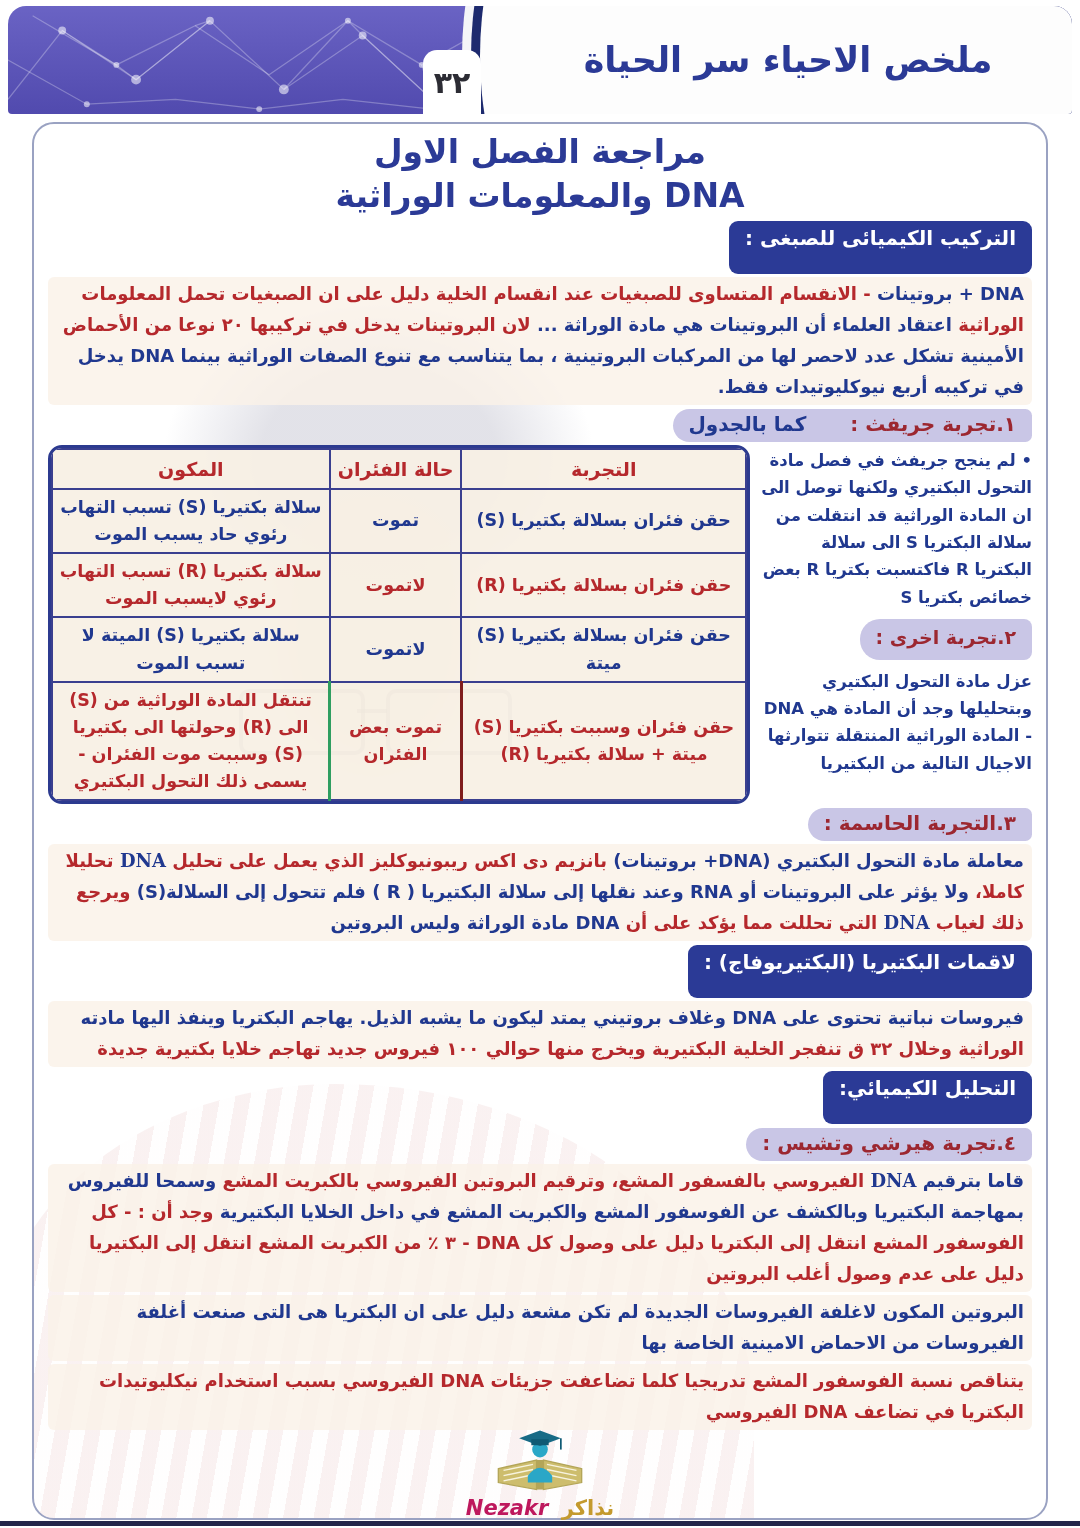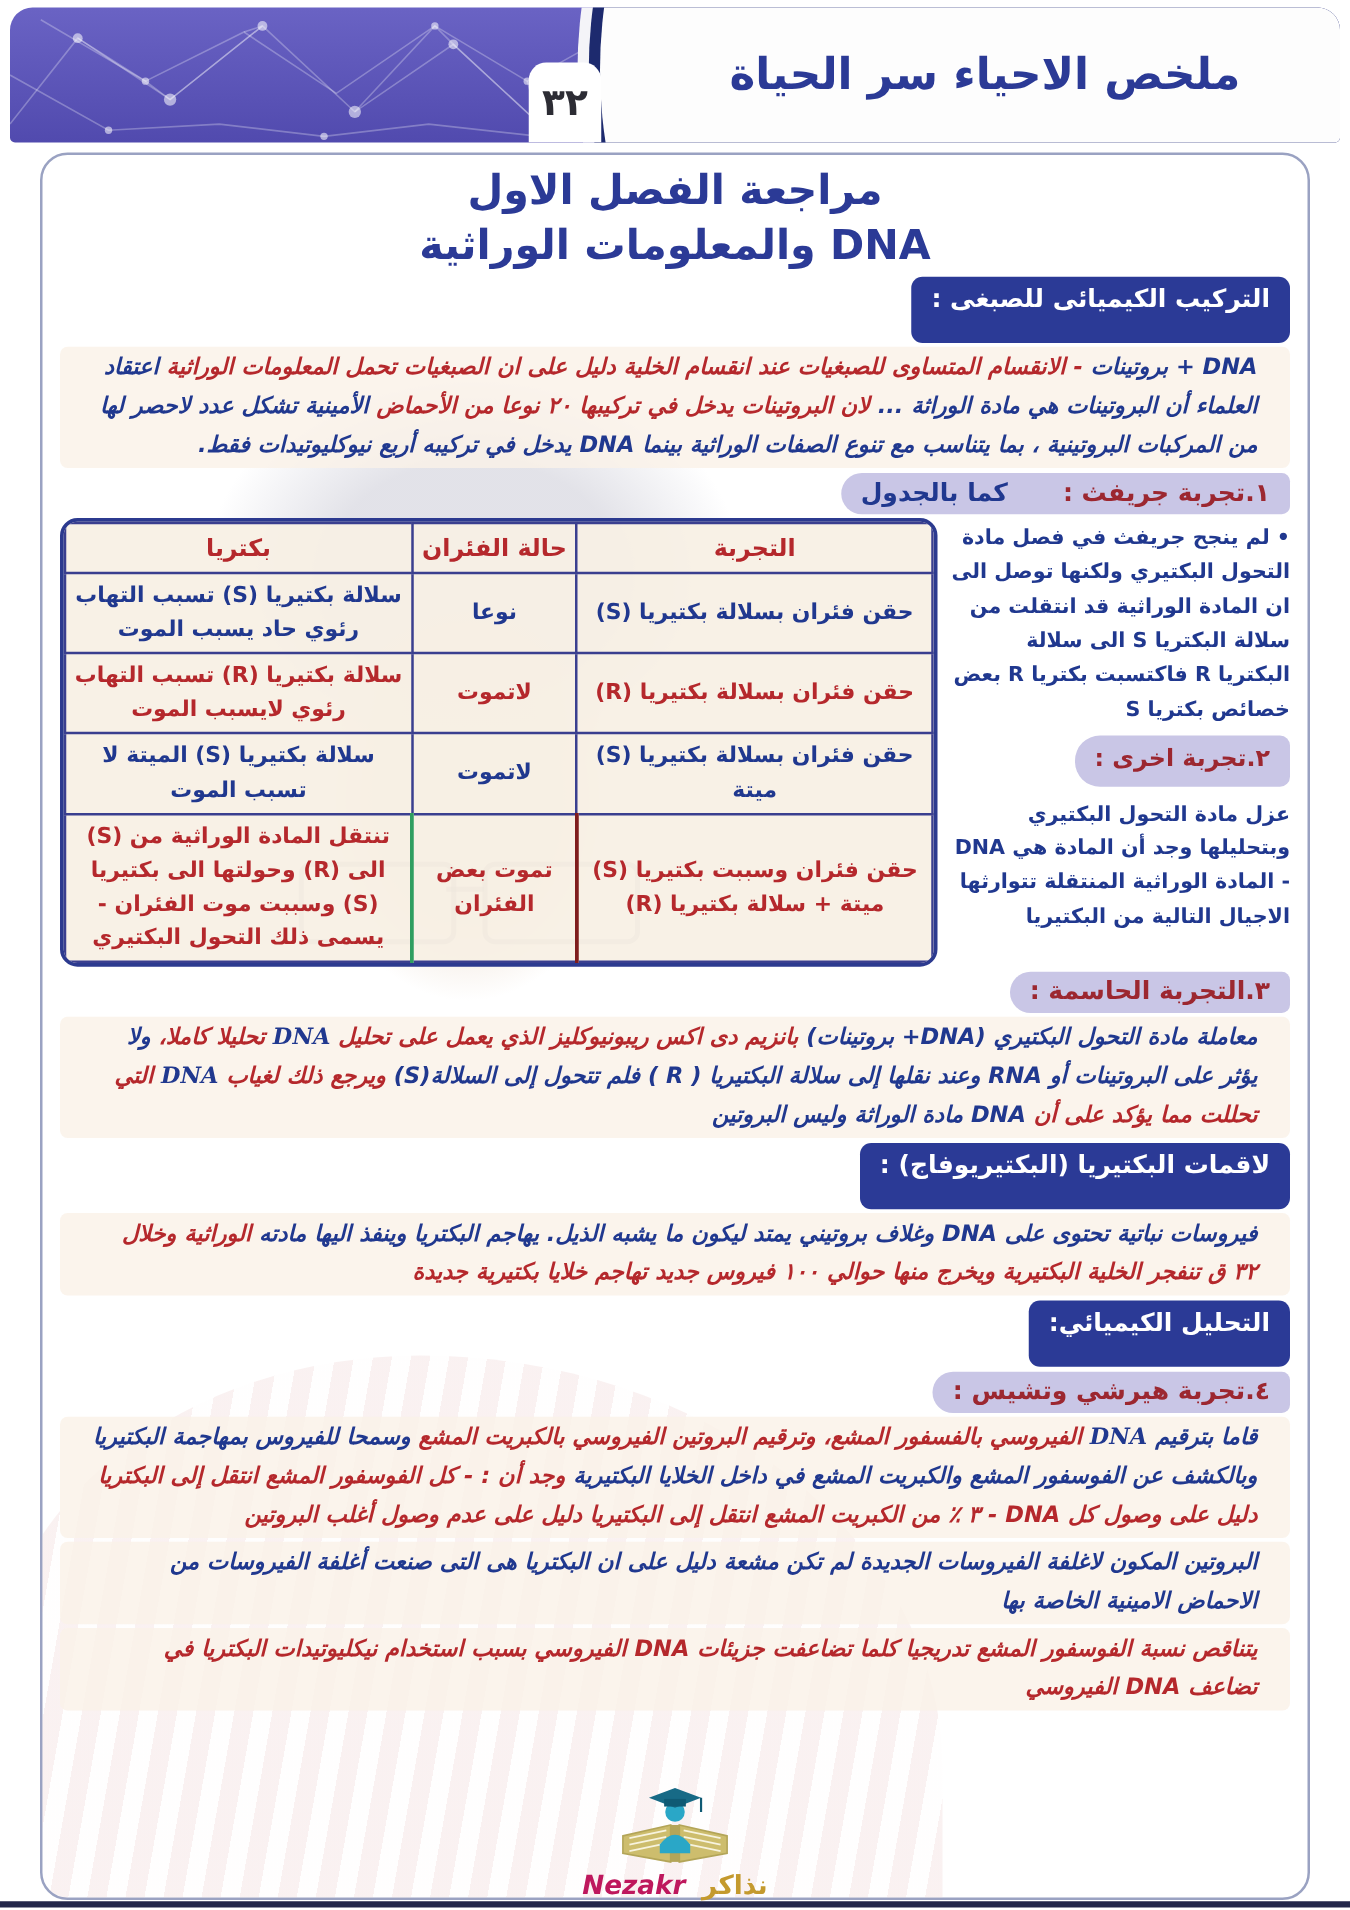--- a/index.html
+++ b/index.html
@@ -41,22 +41,22 @@
   .doc-title{position:relative;z-index:1;text-align:center;color:#2b3a96;font-size:33px;line-height:1.32;
              padding-top:2px;}
   .h-row{position:relative;z-index:1;text-align:right;margin:4px 0 3px;}
   .h-box{display:inline-block;background:#2b3a96;color:#fff;font-size:20px;
          padding:5px 16px 24px;border-radius:9px;}
   .pill-row{position:relative;z-index:1;text-align:right;margin:4px 0 3px;}
   .pill{display:inline-flex;align-items:center;gap:44px;background:#c9c6e6;
         border-radius:20px 8px 8px 20px;padding:3px 16px 6px;font-size:20px;color:#9c2730;}
   .pill .note{color:#20388f;}
   .para{position:relative;z-index:1;font-size:18px;line-height:1.72;color:#20388f;
-        text-align:right;margin:3px 0;padding:2px 26px;border-radius:6px;
-        background:rgba(250,242,232,.82);font-style:italic;}
+        text-align:right;margin:3px 0;padding:2px 8px;border-radius:6px;
+        background:rgba(250,242,232,.82);}
   .para.redp{color:#b5282c;}
   .latin{font-family:"DejaVu Serif",serif;}
   
   .two-col{position:relative;z-index:1;display:flex;gap:10px;align-items:flex-start;margin:2px 0;}
   .side{width:272px;flex:0 0 272px;font-size:16.5px;color:#20388f;line-height:1.66;text-align:right;}
   .side p{margin:2px 0 6px;}
   .side .pill{font-size:19px;margin:2px 0 6px;}
   .tblwrap{flex:1;border:3px solid #2c3a8f;border-radius:14px;overflow:hidden;
            background:rgba(248,240,228,.93);}
   table{border-collapse:collapse;width:100%;}
@@ -150,25 +150,25 @@
         <table>
           <colgroup>
               <col style="width:41%">
               <col style="width:19%">
               <col style="width:40%">
             </colgroup>
           <tbody>
               <tr>
             <th>التجربة</th>
             <th>حالة الفئران</th>
-            <th>بكتريا</th>
+            <th>المكون</th>
           </tr>
           <tr class="c-blue">
             <td>حقن فئران بسلالة بكتيريا (S)</td>
-            <td>نوعا</td>
+            <td>تموت</td>
             <td>سلالة بكتيريا (S) تسبب التهاب رئوي حاد يسبب الموت</td>
           </tr>
           <tr class="c-red">
             <td>حقن فئران بسلالة بكتيريا (R)</td>
             <td>لاتموت</td>
             <td>سلالة بكتيريا (R) تسبب التهاب رئوي لايسبب الموت</td>
           </tr>
           <tr class="c-blue">
             <td>حقن فئران بسلالة بكتيريا (S) ميتة</td>
             <td>لاتموت</td>

